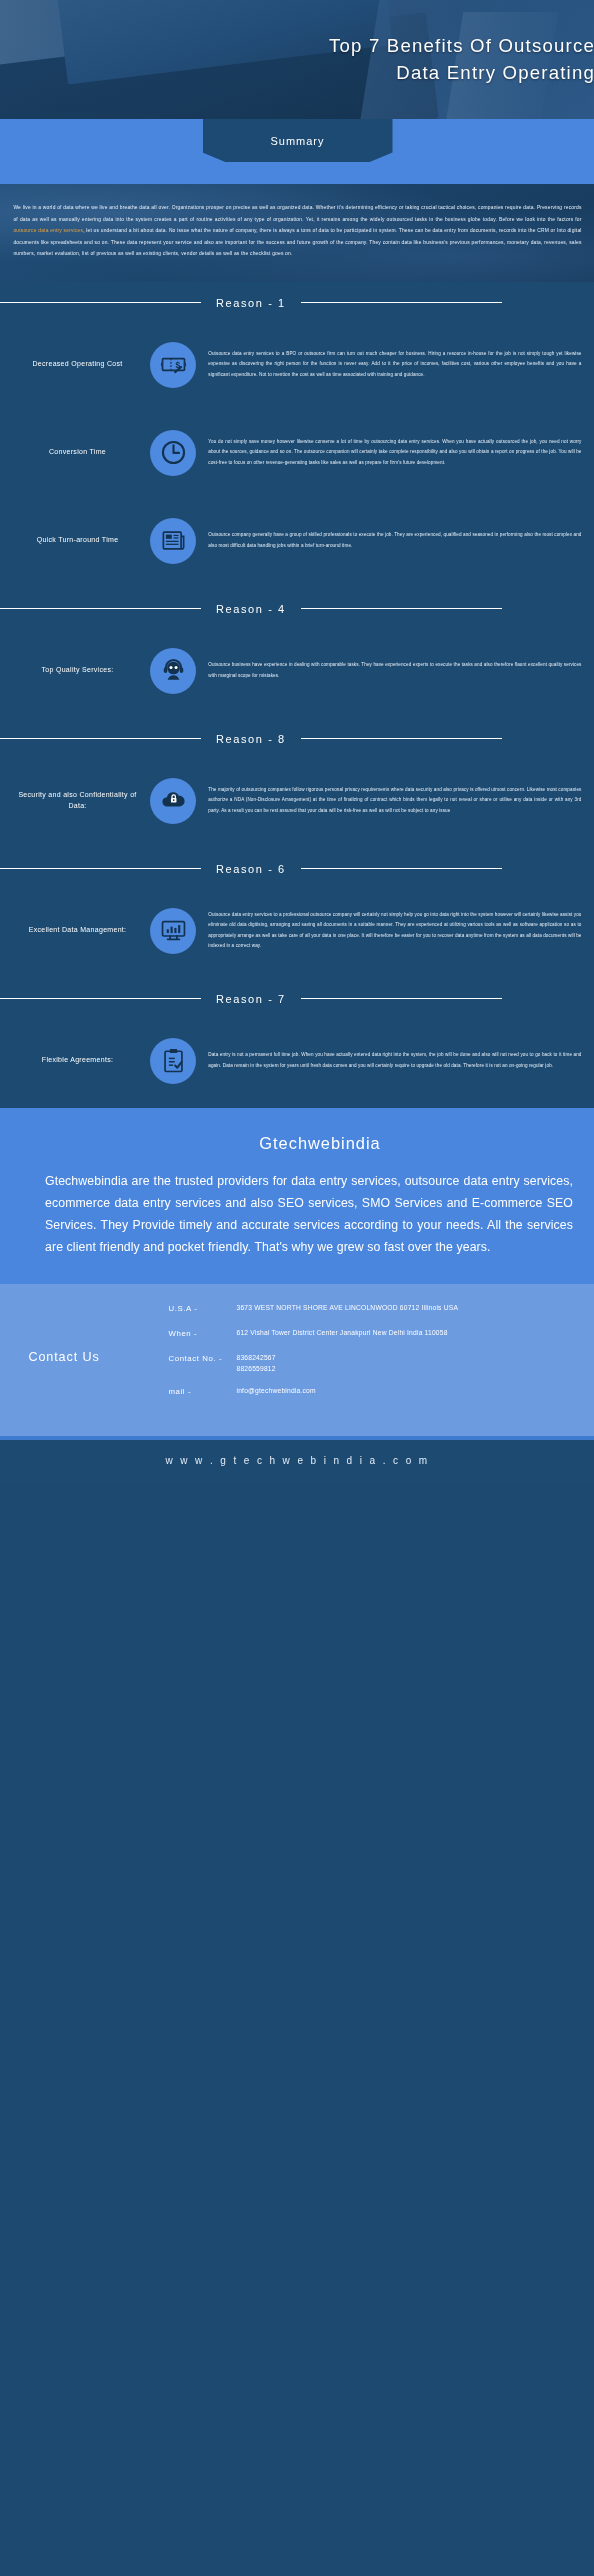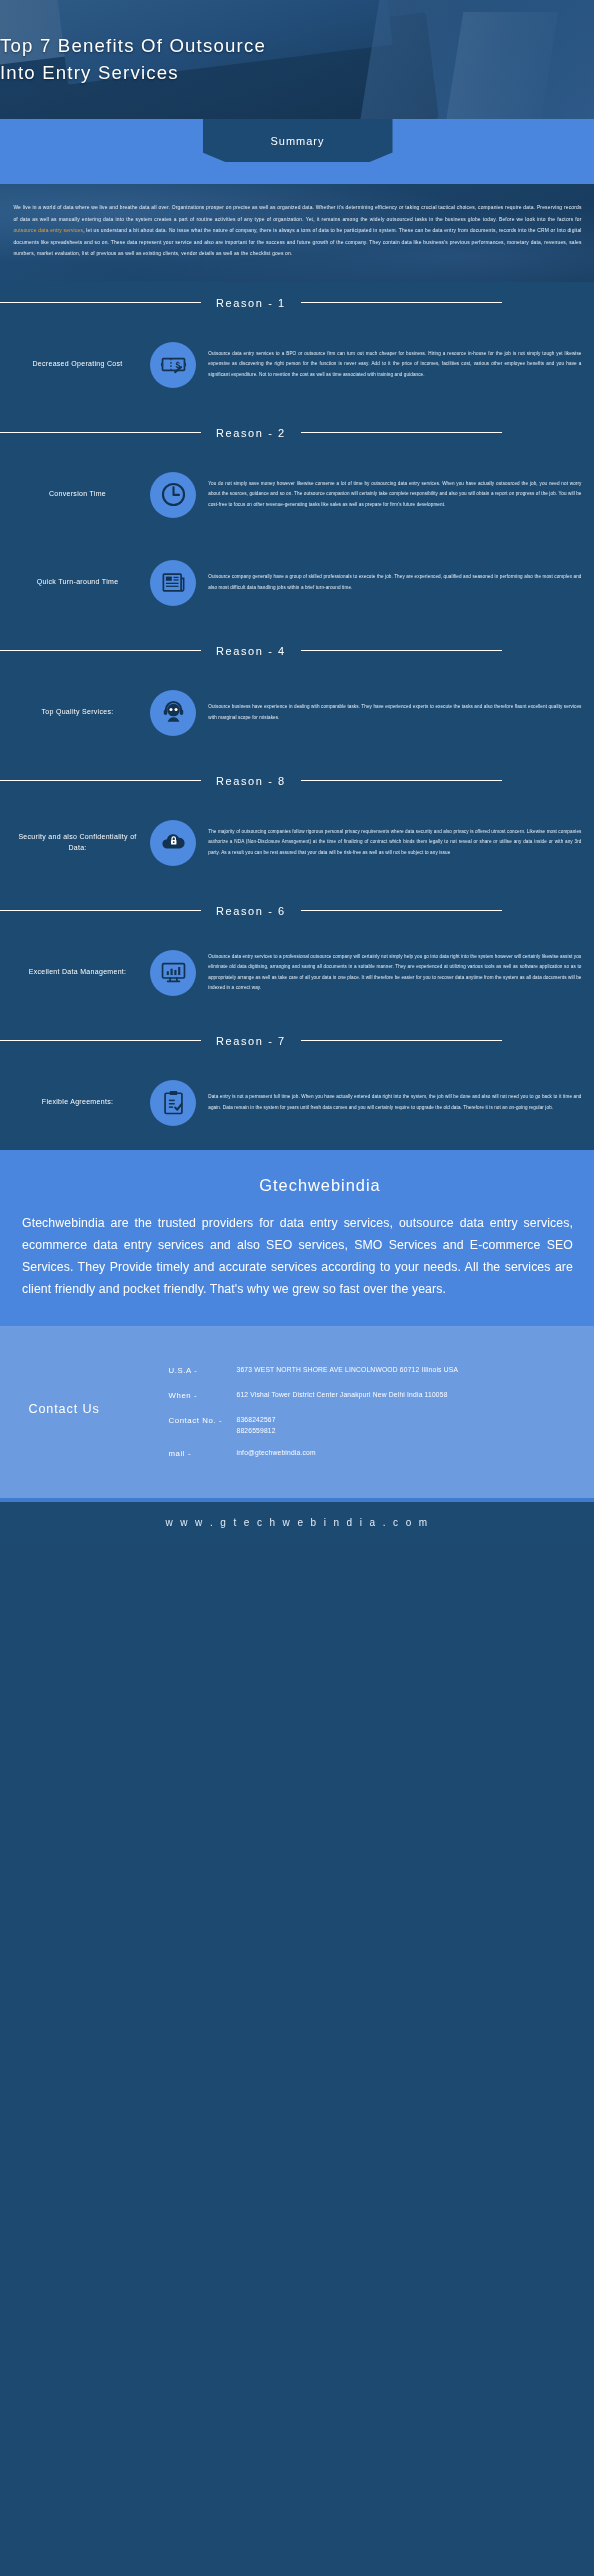--- a/index.html
+++ b/index.html
@@ -50,21 +50,21 @@
     background:linear-gradient(100deg,rgba(150,185,225,.35),rgba(70,115,170,.2));
     transform:skewX(-9deg);
   }
   .hero-tint{
     position:absolute;inset:0;
     background:linear-gradient(180deg,rgba(26,66,104,.55),rgba(25,63,100,.48));
   }
   .hero-title{
     position:absolute;inset:0;
     display:flex;flex-direction:column;
-    align-items:flex-start;justify-content:center;
+    align-items:flex-end;justify-content:center;
     text-align:center;
     letter-spacing:1.2px;
     font-size:18.6px;
     line-height:1.42;
     font-weight:400;
     text-shadow:0 0.7px 2.2px rgba(0,0,0,.45);
   }
   .hero-title span{display:block;}
 
   
@@ -188,38 +188,39 @@
   }
   .cta-body{
     background:#4a86dd;
     padding:4.5px 22px 25px 22px;
   }
   .cta-text{
     font-size:12.3px;
     line-height:1.78;
     text-align:justify;
     letter-spacing:0.1px;
+    margin-left:23px;
   }
 
   
   .contact{
     background:#6c9be0;
     display:flex;
     padding:19.3px 18px 25px 18px;
     gap:4.5px;
   }
   .contact-label{
     flex:0 0 146px;
     display:flex;
     align-items:center;
     font-size:12.6px;
     letter-spacing:0.9px;
     padding-left:10.4px;
   }
-  .contact-rows{flex:1;margin-top:20px;}
+  .contact-rows{flex:1;}
   .c-row{
     display:flex;
     margin-bottom:12px;
     align-items:flex-start;
   }
   .c-key{
     flex:0 0 68px;
     font-size:7.8px;
     letter-spacing:0.6px;
     line-height:1.65;
@@ -249,21 +250,21 @@
 
 <div class="page">
 
   <div class="hero">
     <div class="hero-photo"></div>
     <div class="hero-glass"></div>
     <div class="hero-glass2"></div>
     <div class="hero-tint"></div>
     <div class="hero-title">
       <span>Top 7 Benefits Of Outsource</span>
-      <span>Into Entry Services</span>
+      <span>Data Entry Operating</span>
     </div>
   </div>
 
   <div class="summary-band">
     <div class="summary-tab">
       <span>Summary</span>
     </div>
   </div>
 
   <div class="summary-body">
@@ -284,25 +285,20 @@
           <svg viewBox="0 0 64 64">
             <rect x="6" y="18" width="52" height="28" rx="2" fill="none" stroke="#12324f" stroke-width="4"></rect>
             <path d="M6 28a5 5 0 0 0 0 8" fill="#4e8ae0" stroke="#12324f" stroke-width="4"></path>
             <path d="M58 28a5 5 0 0 1 0 8" fill="#4e8ae0" stroke="#12324f" stroke-width="4"></path>
             <line x1="26" y1="18" x2="26" y2="46" stroke="#12324f" stroke-width="3" stroke-dasharray="4 4"></line>
             <text x="42" y="40" font-size="20" font-family="Liberation Sans, sans-serif" font-weight="bold" fill="#12324f" text-anchor="middle">$</text>
             <path d="M36 50l14-12" stroke="#12324f" stroke-width="5" stroke-linecap="round"></path>
           </svg>
         </div>
         <div class="r-right">Outsource data entry services to a BPO or outsource firm can turn out much cheaper for business. Hiring a resource in-house for the job is not simply tough yet likewise expensive as discovering the right person for the function is never easy. Add to it the price of incomes, facilities cost, various other employee benefits and you have a significant expenditure. Not to mention the cost as well as time associated with training and guidance.</div>
-      </div>
-      <div class="reason-head">
-        <div class="rule"></div>
-        <div class="rh-label">Reason - 2</div>
-        <div class="rule"></div>
       </div>
       <div class="reason-block">
         <div class="r-left">Conversion Time</div>
         <div class="r-icon">
           <svg viewBox="0 0 64 64">
             <circle cx="32" cy="32" r="25" fill="none" stroke="#12324f" stroke-width="5"></circle>
             <path d="M32 15v18h13" fill="none" stroke="#12324f" stroke-width="5" stroke-linecap="round" stroke-linejoin="round"></path>
           </svg>
         </div>
         <div class="r-right">You do not simply save money however likewise conserve a lot of time by outsourcing data entry services. When you have actually outsourced the job, you need not worry about the sources, guidance and so on. The outsource companion will certainly take complete responsibility and also you will obtain a report on progress of the job. You will be cost-free to focus on other revenue-generating tasks like sales as well as prepare for firm's future development.</div>

